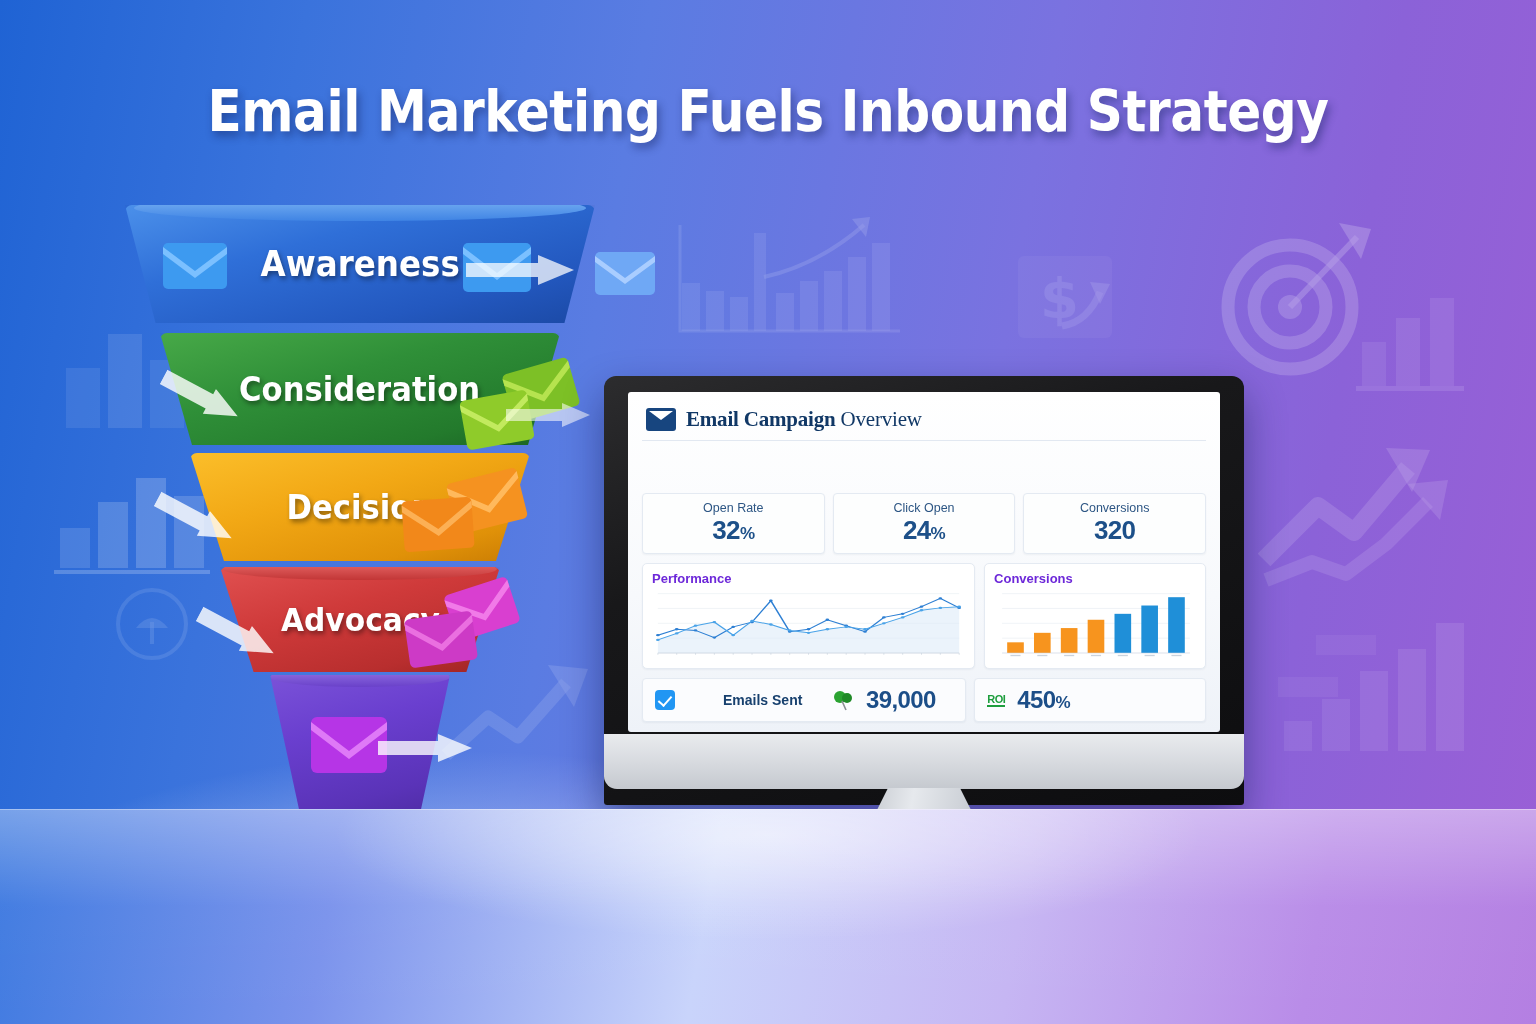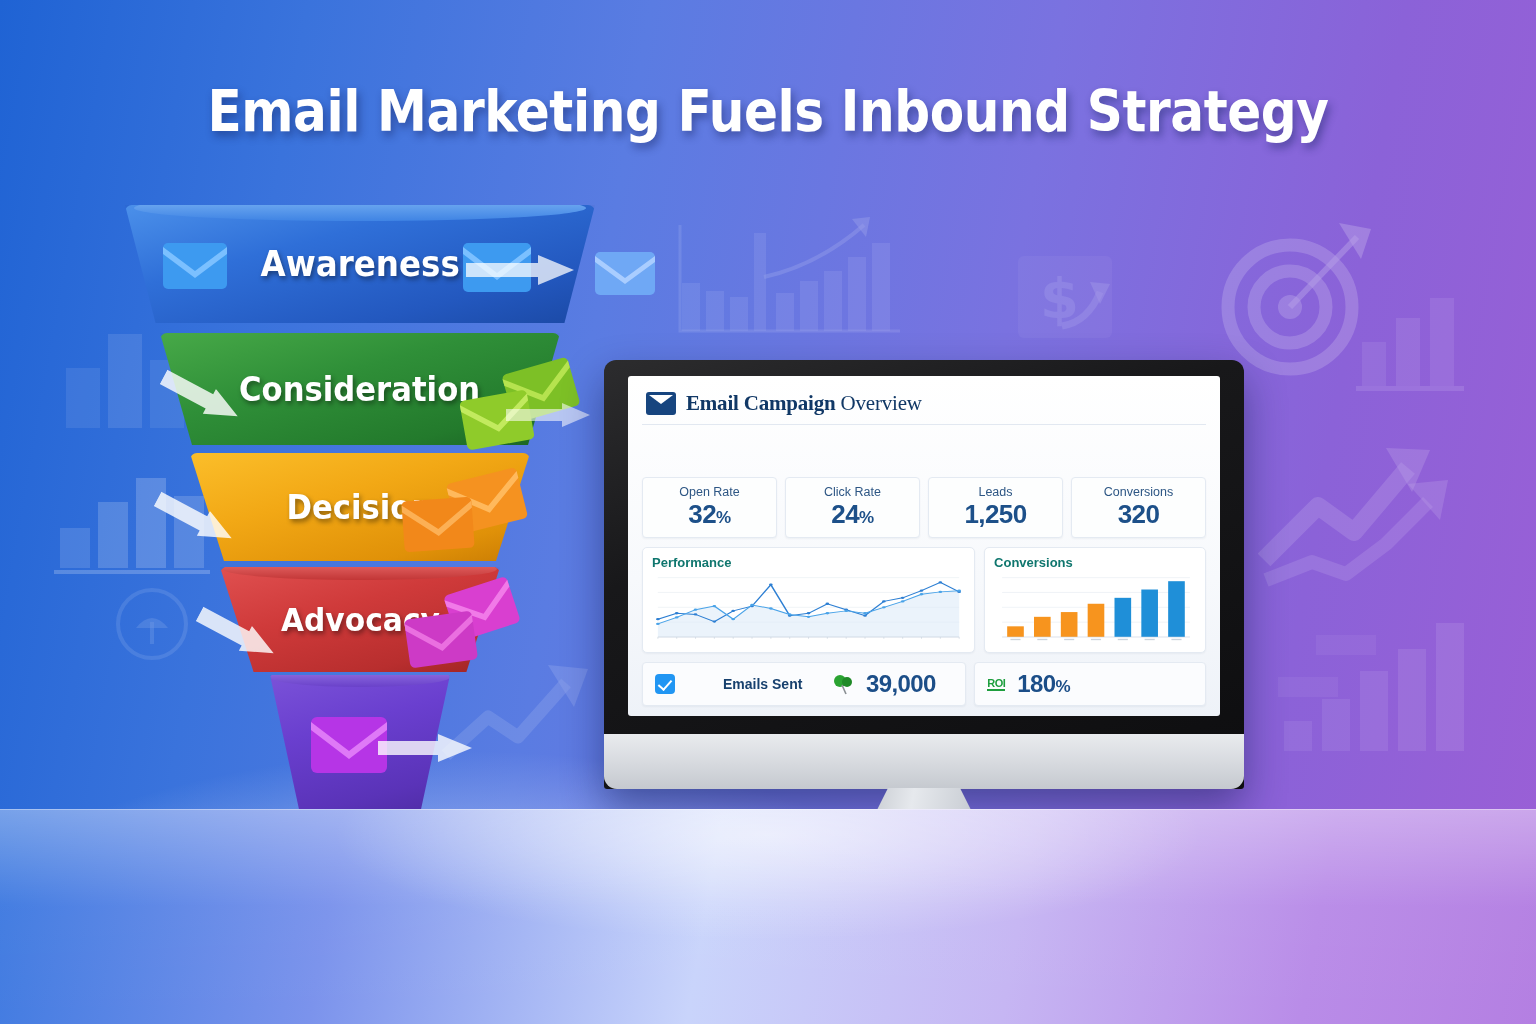--- a/index.html
+++ b/index.html
@@ -100,21 +100,21 @@
 
   
   .farrow{ position:absolute; width:62px; height:22px; opacity:.92; }
 
   
   .env{ position:absolute; }
 
   
   .monitor{ position:absolute; left:604px; top:360px; width:640px; height:500px; }
   .bezel{
-    position:absolute; left:0; top:0; width:640px; height:429px;
+    position:absolute; left:0; top:16px; width:640px; height:429px;
     background:linear-gradient(160deg,#2c2c2e 0%, #18181a 35%, #0d0d0f 100%);
     border-radius:12px 12px 3px 3px;
     box-shadow:0 18px 40px rgba(10,20,70,0.45);
   }
   .screen{
     position:absolute; left:24px; top:16px; width:592px; height:340px;
     background:linear-gradient(180deg,#ffffff 0%, #f7f9fc 60%, #eef2f8 100%);
     border-radius:3px;
     overflow:hidden;
     padding:12px 14px 10px 14px;
@@ -184,21 +184,21 @@
   .kpi-val .pct{ font-size:17px; font-weight:700; }
 
   .charts{ display:flex; gap:9px; flex:1; min-height:0; }
   .card{
     background:#fff; border:1px solid #e4eaf2; border-radius:5px;
     padding:7px 9px 5px; display:flex; flex-direction:column;
     box-shadow:0 1px 2px rgba(20,40,80,0.05);
   }
   .card.perf{ flex:1.55; }
   .card.conv{ flex:1; }
-  .card-title{ font-size:13px; font-weight:600; color:#0f766e; margin-bottom:4px; }
+  .card-title{ font-size:13px; font-weight:600; color:#6d28d9; margin-bottom:4px; }
   .plot{ flex:1; position:relative; min-height:0; }
   .plot svg{ width:100%; height:100%; display:block; }
 
   .statusbar{ display:flex; gap:8px; }
   .status-card{
     background:#fbfcfe; border:1px solid #e4eaf2; border-radius:4px;
     padding:7px 12px; display:flex; align-items:center; gap:12px;
     box-shadow:0 1px 2px rgba(20,40,80,0.05);
   }
   .status-card.wide{ flex:1.45; }
@@ -436,26 +436,22 @@
           <b>Email Campaign</b><span> Overview</span>
         </div>
       </div>
 
       <div class="kpis">
         <div class="kpi">
           <div class="kpi-lbl">Open Rate</div>
           <div class="kpi-val"><span>32</span><span class="pct">%</span></div>
         </div>
         <div class="kpi">
-          <div class="kpi-lbl">Click Rate</div>
+          <div class="kpi-lbl">Click Open</div>
           <div class="kpi-val"><span>24</span><span class="pct">%</span></div>
-        </div>
-        <div class="kpi">
-          <div class="kpi-lbl">Leads</div>
-          <div class="kpi-val"><span>1,250</span><span class="pct"></span></div>
         </div>
         <div class="kpi">
           <div class="kpi-lbl">Conversions</div>
           <div class="kpi-val"><span>320</span><span class="pct"></span></div>
         </div>
       </div>
 
       <div class="charts">
         <div class="card perf">
           <div class="card-title">Performance</div>
@@ -563,21 +559,21 @@
                 <circle cx="8" cy="8" r="6" fill="#2aa331"></circle>
                 <circle cx="15" cy="9" r="5" fill="#1f8a27"></circle>
                 <path d="M10 12 L14 21" stroke="#8a8f93" stroke-width="1.6" fill="none"></path>
               </svg>
           </div>
           <div class="status-val">39,000</div>
           <div class="spacer"></div>
         </div>
         <div class="status-card narrow">
           <div class="roi-tag">ROI</div>
-          <div class="status-val"><span>180</span><span class="pct">%</span></div>
+          <div class="status-val"><span>450</span><span class="pct">%</span></div>
           <div class="spacer"></div>
         </div>
       </div>
 
     </div>
   </div>
   <div class="chin"></div>
   <div class="neck"></div>
   <div class="base"></div>
   <div class="mon-reflection"></div>

